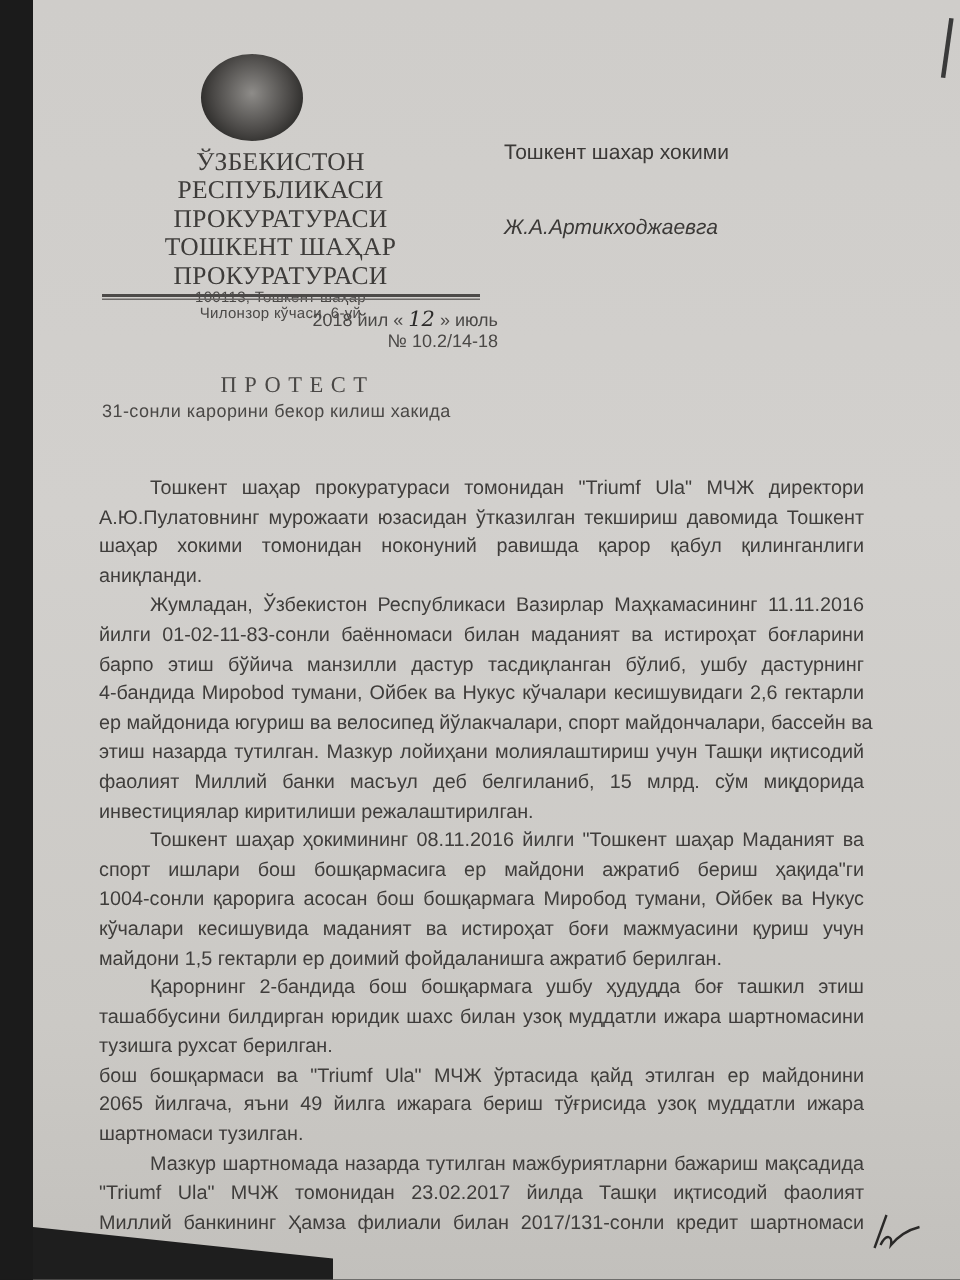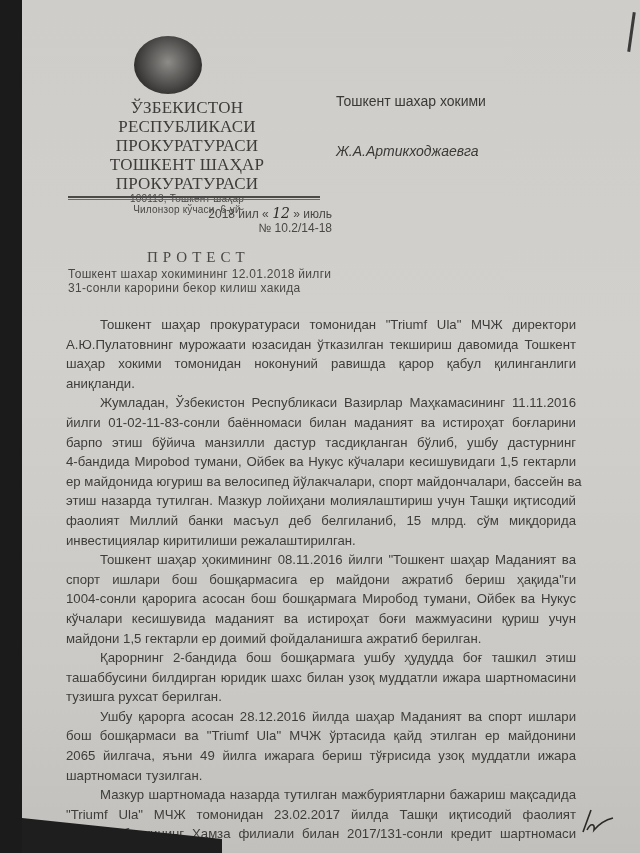--- a/index.html
+++ b/index.html
@@ -90,46 +90,44 @@
       <span>2018 йил «</span>
       <span class="hand">12</span>
       <span>» июль</span>
     </div>
     <div class="num">№ 10.2/14-18</div>
   </div>
 
   <div class="title">ПРОТЕСТ</div>
 
   <div class="subject">
-    <div>Тошкент шахар хокимининг 12.01.2018 йилги</div>
     <div>31-сонли карорини бекор килиш хакида</div>
   </div>
 
   <div class="body" id="body">
       <span class="line indent">Тошкент шаҳар прокуратураси томонидан "Triumf Ula" МЧЖ директори</span>
       <span class="line">А.Ю.Пулатовнинг мурожаати юзасидан ўтказилган текшириш давомида Тошкент</span>
       <span class="line">шаҳар хокими томонидан ноконуний равишда қарор қабул қилинганлиги</span>
       <span class="line last">аниқланди.</span>
       <span class="line indent">Жумладан, Ўзбекистон Республикаси Вазирлар Маҳкамасининг 11.11.2016</span>
       <span class="line">йилги 01-02-11-83-сонли баённомаси билан маданият ва истироҳат боғларини</span>
       <span class="line">барпо этиш бўйича манзилли дастур тасдиқланган бўлиб, ушбу дастурнинг</span>
-      <span class="line">4-бандида Мирobod тумани, Ойбек ва Нукус кўчалари кесишувидаги 1,5 гектарли</span>
+      <span class="line">4-бандида Мирobod тумани, Ойбек ва Нукус кўчалари кесишувидаги 2,6 гектарли</span>
       <span class="line">ер майдонида югуриш ва велосипед йўлакчалари, спорт майдончалари, бассейн ва</span>
       <span class="line">этиш назарда тутилган. Мазкур лойиҳани молиялаштириш учун Ташқи иқтисодий</span>
       <span class="line">фаолият Миллий банки масъул деб белгиланиб, 15 млрд. сўм миқдорида</span>
       <span class="line last">инвестициялар киритилиши режалаштирилган.</span>
       <span class="line indent">Тошкент шаҳар ҳокимининг 08.11.2016 йилги "Тошкент шаҳар Маданият ва</span>
       <span class="line">спорт ишлари бош бошқармасига ер майдони ажратиб бериш ҳақида"ги</span>
       <span class="line">1004-сонли қарорига асосан бош бошқармага Миробод тумани, Ойбек ва Нукус</span>
       <span class="line">кўчалари кесишувида маданият ва истироҳат боғи мажмуасини қуриш учун</span>
       <span class="line last">майдони 1,5 гектарли ер доимий фойдаланишга ажратиб берилган.</span>
       <span class="line indent">Қарорнинг 2-бандида бош бошқармага ушбу ҳудудда боғ ташкил этиш</span>
       <span class="line">ташаббусини билдирган юридик шахс билан узоқ муддатли ижара шартномасини</span>
       <span class="line last">тузишга рухсат берилган.</span>
-      <span class="line indent">Ушбу қарорга асосан 28.12.2016 йилда шаҳар Маданият ва спорт ишлари</span>
       <span class="line">бош бошқармаси ва "Triumf Ula" МЧЖ ўртасида қайд этилган ер майдонини</span>
       <span class="line">2065 йилгача, яъни 49 йилга ижарага бериш тўғрисида узоқ муддатли ижара</span>
       <span class="line last">шартномаси тузилган.</span>
       <span class="line indent">Мазкур шартномада назарда тутилган мажбуриятларни бажариш мақсадида</span>
       <span class="line">"Triumf Ula" МЧЖ томонидан 23.02.2017 йилда Ташқи иқтисодий фаолият</span>
       <span class="line">Миллий банкининг Ҳамза филиали билан 2017/131-сонли кредит шартномаси</span>
     </div>
 
   <svg class="signature" viewBox="0 0 40 30">
     <path d="M6 26 L14 4 M10 24 C14 16 18 18 17 24 C22 18 28 14 36 12" stroke="#2a2928" stroke-width="1.6" fill="none"></path>

